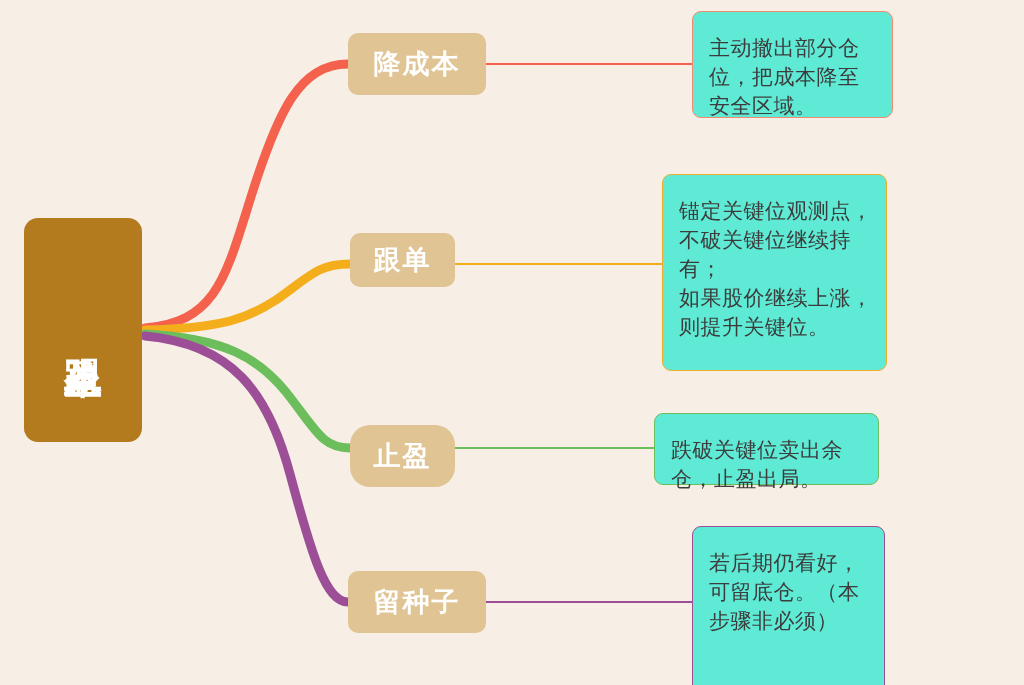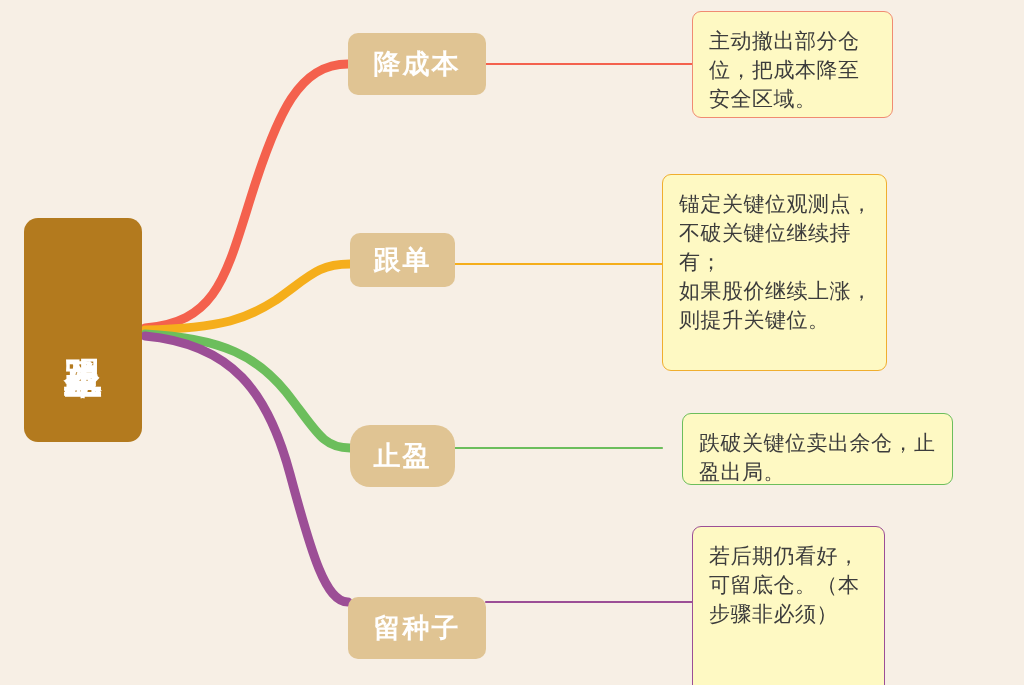--- a/index.html
+++ b/index.html
@@ -70,25 +70,25 @@
     color: #FFFFFF;
     font-size: 27px;
     font-weight: bold;
     letter-spacing: 2px;
     white-space: nowrap;
   }
 
   
   .leaf-box {
     position: absolute;
-    background: #fef9c3;
+    background: #5eead4;
     border: 1.6px solid #999;
     border-radius: 9px;
     box-sizing: border-box;
-    padding: 15px 13px 9px 16px;
+    padding: 22px 13px 9px 16px;
     z-index: 5;
   }
   .leaf-text {
     color: #3C3C3C;
     font-size: 21px;
     line-height: 1.38;
     letter-spacing: 0.5px;
     white-space: pre-line;
   }
 
@@ -132,24 +132,24 @@
     <span class="branch-label">跟单</span>
   </div>
   <div class="leaf-box leaf-orange" style="left:662px; top:165px; width:225px; height:197px;">
     <div class="leaf-text">锚定关键位观测点，不破关键位继续持有；
 如果股价继续上涨，则提升关键位。</div>
   </div>
 
   <div class="branch-node" style="left:350px; top:425px; width:105px; height:62px;border-radius:20px;">
     <span class="branch-label">止盈</span>
   </div>
-  <div class="leaf-box leaf-green" style="left:682px; top:413px; width:271px; height:72px;">
+  <div class="leaf-box leaf-green" style="left:654px; top:413px; width:225px; height:72px;">
     <div class="leaf-text">跌破关键位卖出余仓，止盈出局。</div>
   </div>
 
-  <div class="branch-node" style="left:348px; top:597px; width:138px; height:62px;">
+  <div class="branch-node" style="left:348px; top:571px; width:138px; height:62px;">
     <span class="branch-label">留种子</span>
   </div>
   <div class="leaf-box leaf-purple" style="left:692px; top:526px; width:193px; height:169px;">
     <div class="leaf-text">若后期仍看好，可留底仓。（本步骤非必须）</div>
   </div>
 
 </div>
 
 </body></html>

